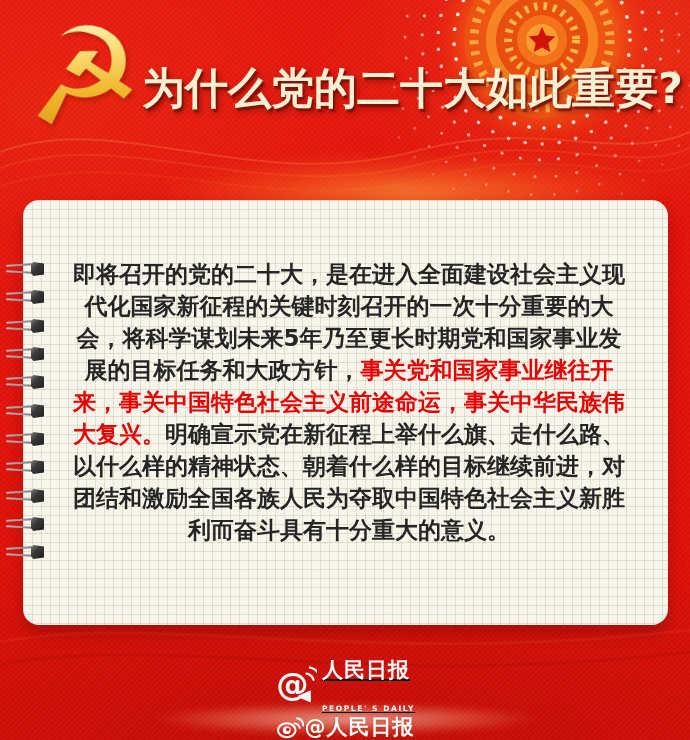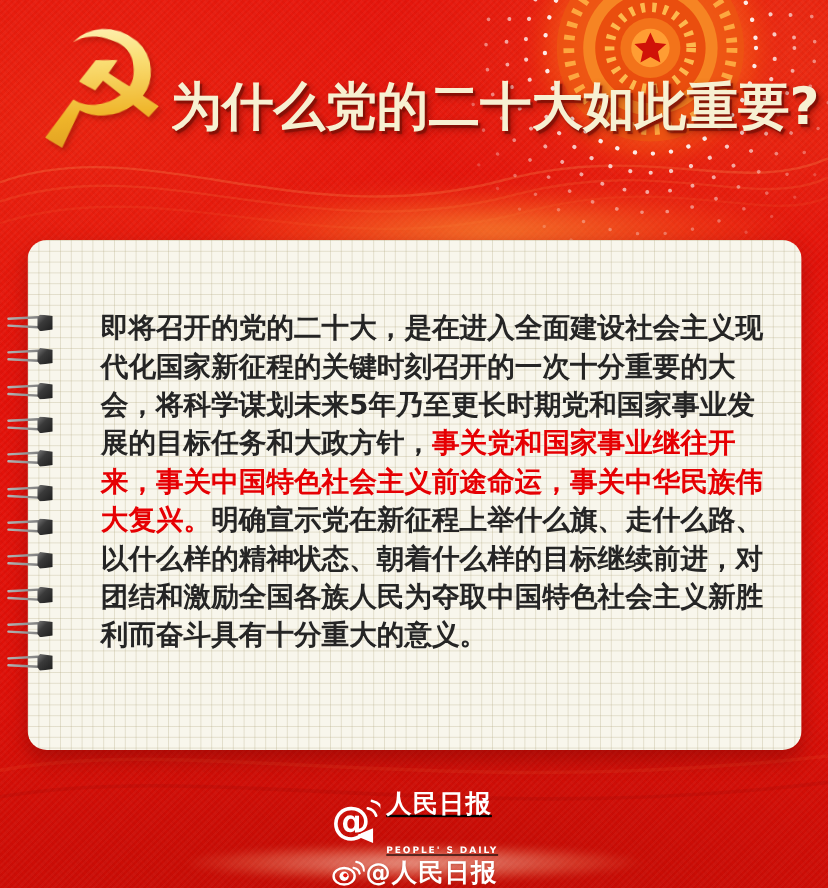--- a/index.html
+++ b/index.html
@@ -51,23 +51,23 @@
     position:absolute; z-index:4; left:23px; top:200px; width:645px; height:425px;
     border-radius:16px;
     background-color:#f8f6ec;
     background-image:
       linear-gradient(rgba(178,168,128,.30) 1px, transparent 1px),
       linear-gradient(90deg, rgba(178,168,128,.30) 1px, transparent 1px);
     background-size:9px 9px;
     box-shadow:0 8px 16px rgba(95,0,0,.35);
   }
   .card-text{
-    position:absolute; left:61px; top:58px; width:562px;
+    position:absolute; left:45px; top:58px; width:562px;
     font-size:23px; line-height:32px; font-weight:bold;
-    color:#252525; text-align:left;
+    color:#252525; text-align:center;
     line-break:strict;
   }
   .card-text .hl{ color:#e60003; }
 
   .clip{ position:absolute; z-index:5; left:6px; width:40px; height:16px; pointer-events:none; }
   .clip .wire{ position:absolute; height:2px; width:27px; left:0;
     background:linear-gradient(90deg,#b5b5b5,#7e7e7e); border-radius:1px; }
   .clip .w1{ top:3px; transform:rotate(-3deg); }
   .clip .w2{ top:10px; transform:rotate(3deg); }
   .clip .head{ position:absolute; left:25px; top:1px; width:13px; height:14px;

